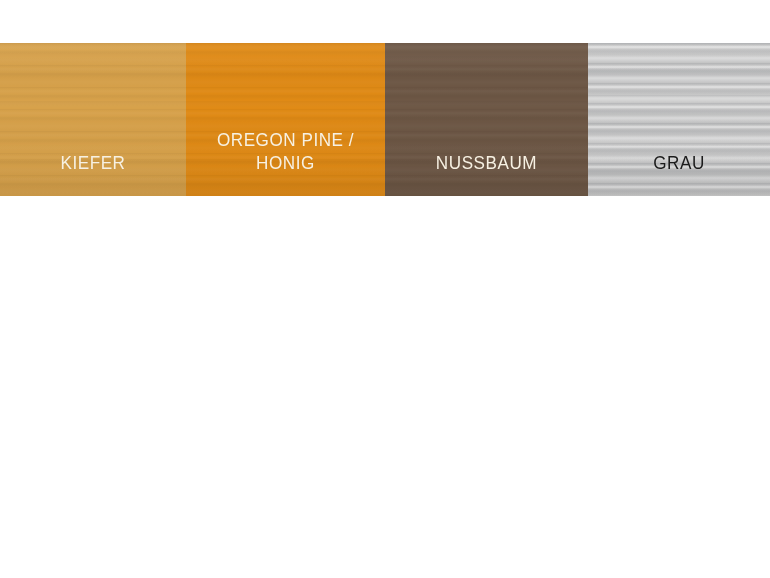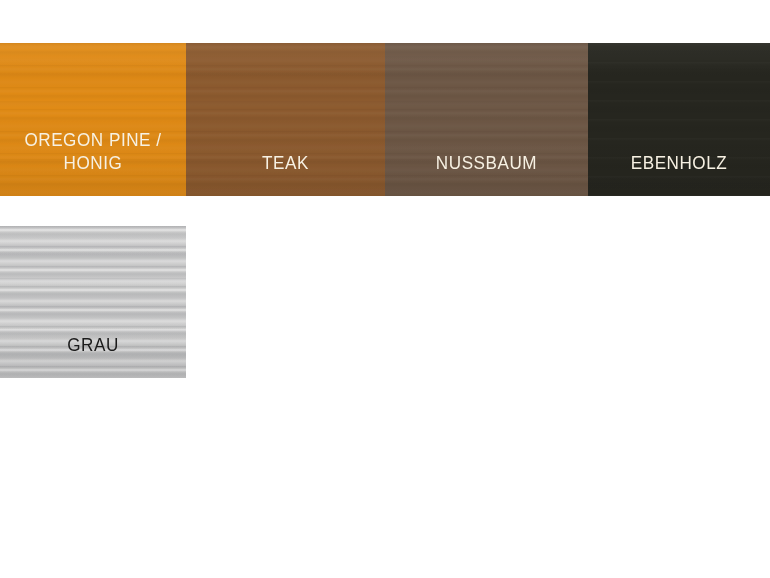--- a/index.html
+++ b/index.html
@@ -146,43 +146,37 @@
   .label-light { color: #f7f1e3; }
   .label-dark  { color: #1b1b1b; }
 </style>
 </head>
 <body>
 
 <div id="chart-root">
 
   <div id="swatch-grid">
       <div class="swatch">
+        <div class="swatch-fill" style="background: rgb(215, 161, 74);"></div>
+        <div class="swatch-grain"></div>
+        <div class="swatch-shade"></div>
+        <div class="swatch-label label-light">KIEFER</div>
+      </div>
+      <div class="swatch">
         <div class="swatch-fill" style="background: rgb(224, 138, 21);"></div>
         <div class="swatch-grain"></div>
         <div class="swatch-shade"></div>
         <div class="swatch-label label-light">OREGON PINE /
 HONIG</div>
       </div>
       <div class="swatch">
-        <div class="swatch-fill" style="background: rgb(140, 90, 46);"></div>
-        <div class="swatch-grain"></div>
-        <div class="swatch-shade"></div>
-        <div class="swatch-label label-light">TEAK</div>
-      </div>
-      <div class="swatch">
         <div class="swatch-fill" style="background: rgb(109, 87, 69);"></div>
         <div class="swatch-grain"></div>
         <div class="swatch-shade"></div>
         <div class="swatch-label label-light">NUSSBAUM</div>
-      </div>
-      <div class="swatch grain-faint">
-        <div class="swatch-fill" style="background: rgb(38, 38, 31);"></div>
-        <div class="swatch-grain"></div>
-        <div class="swatch-shade"></div>
-        <div class="swatch-label label-light">EBENHOLZ</div>
       </div>
       <div class="swatch grain-strong">
         <div class="swatch-fill" style="background: rgb(200, 200, 200);"></div>
         <div class="swatch-grain"></div>
         <div class="swatch-shade"></div>
         <div class="swatch-label label-dark">GRAU</div>
       </div>
     </div>
 
 </div>

